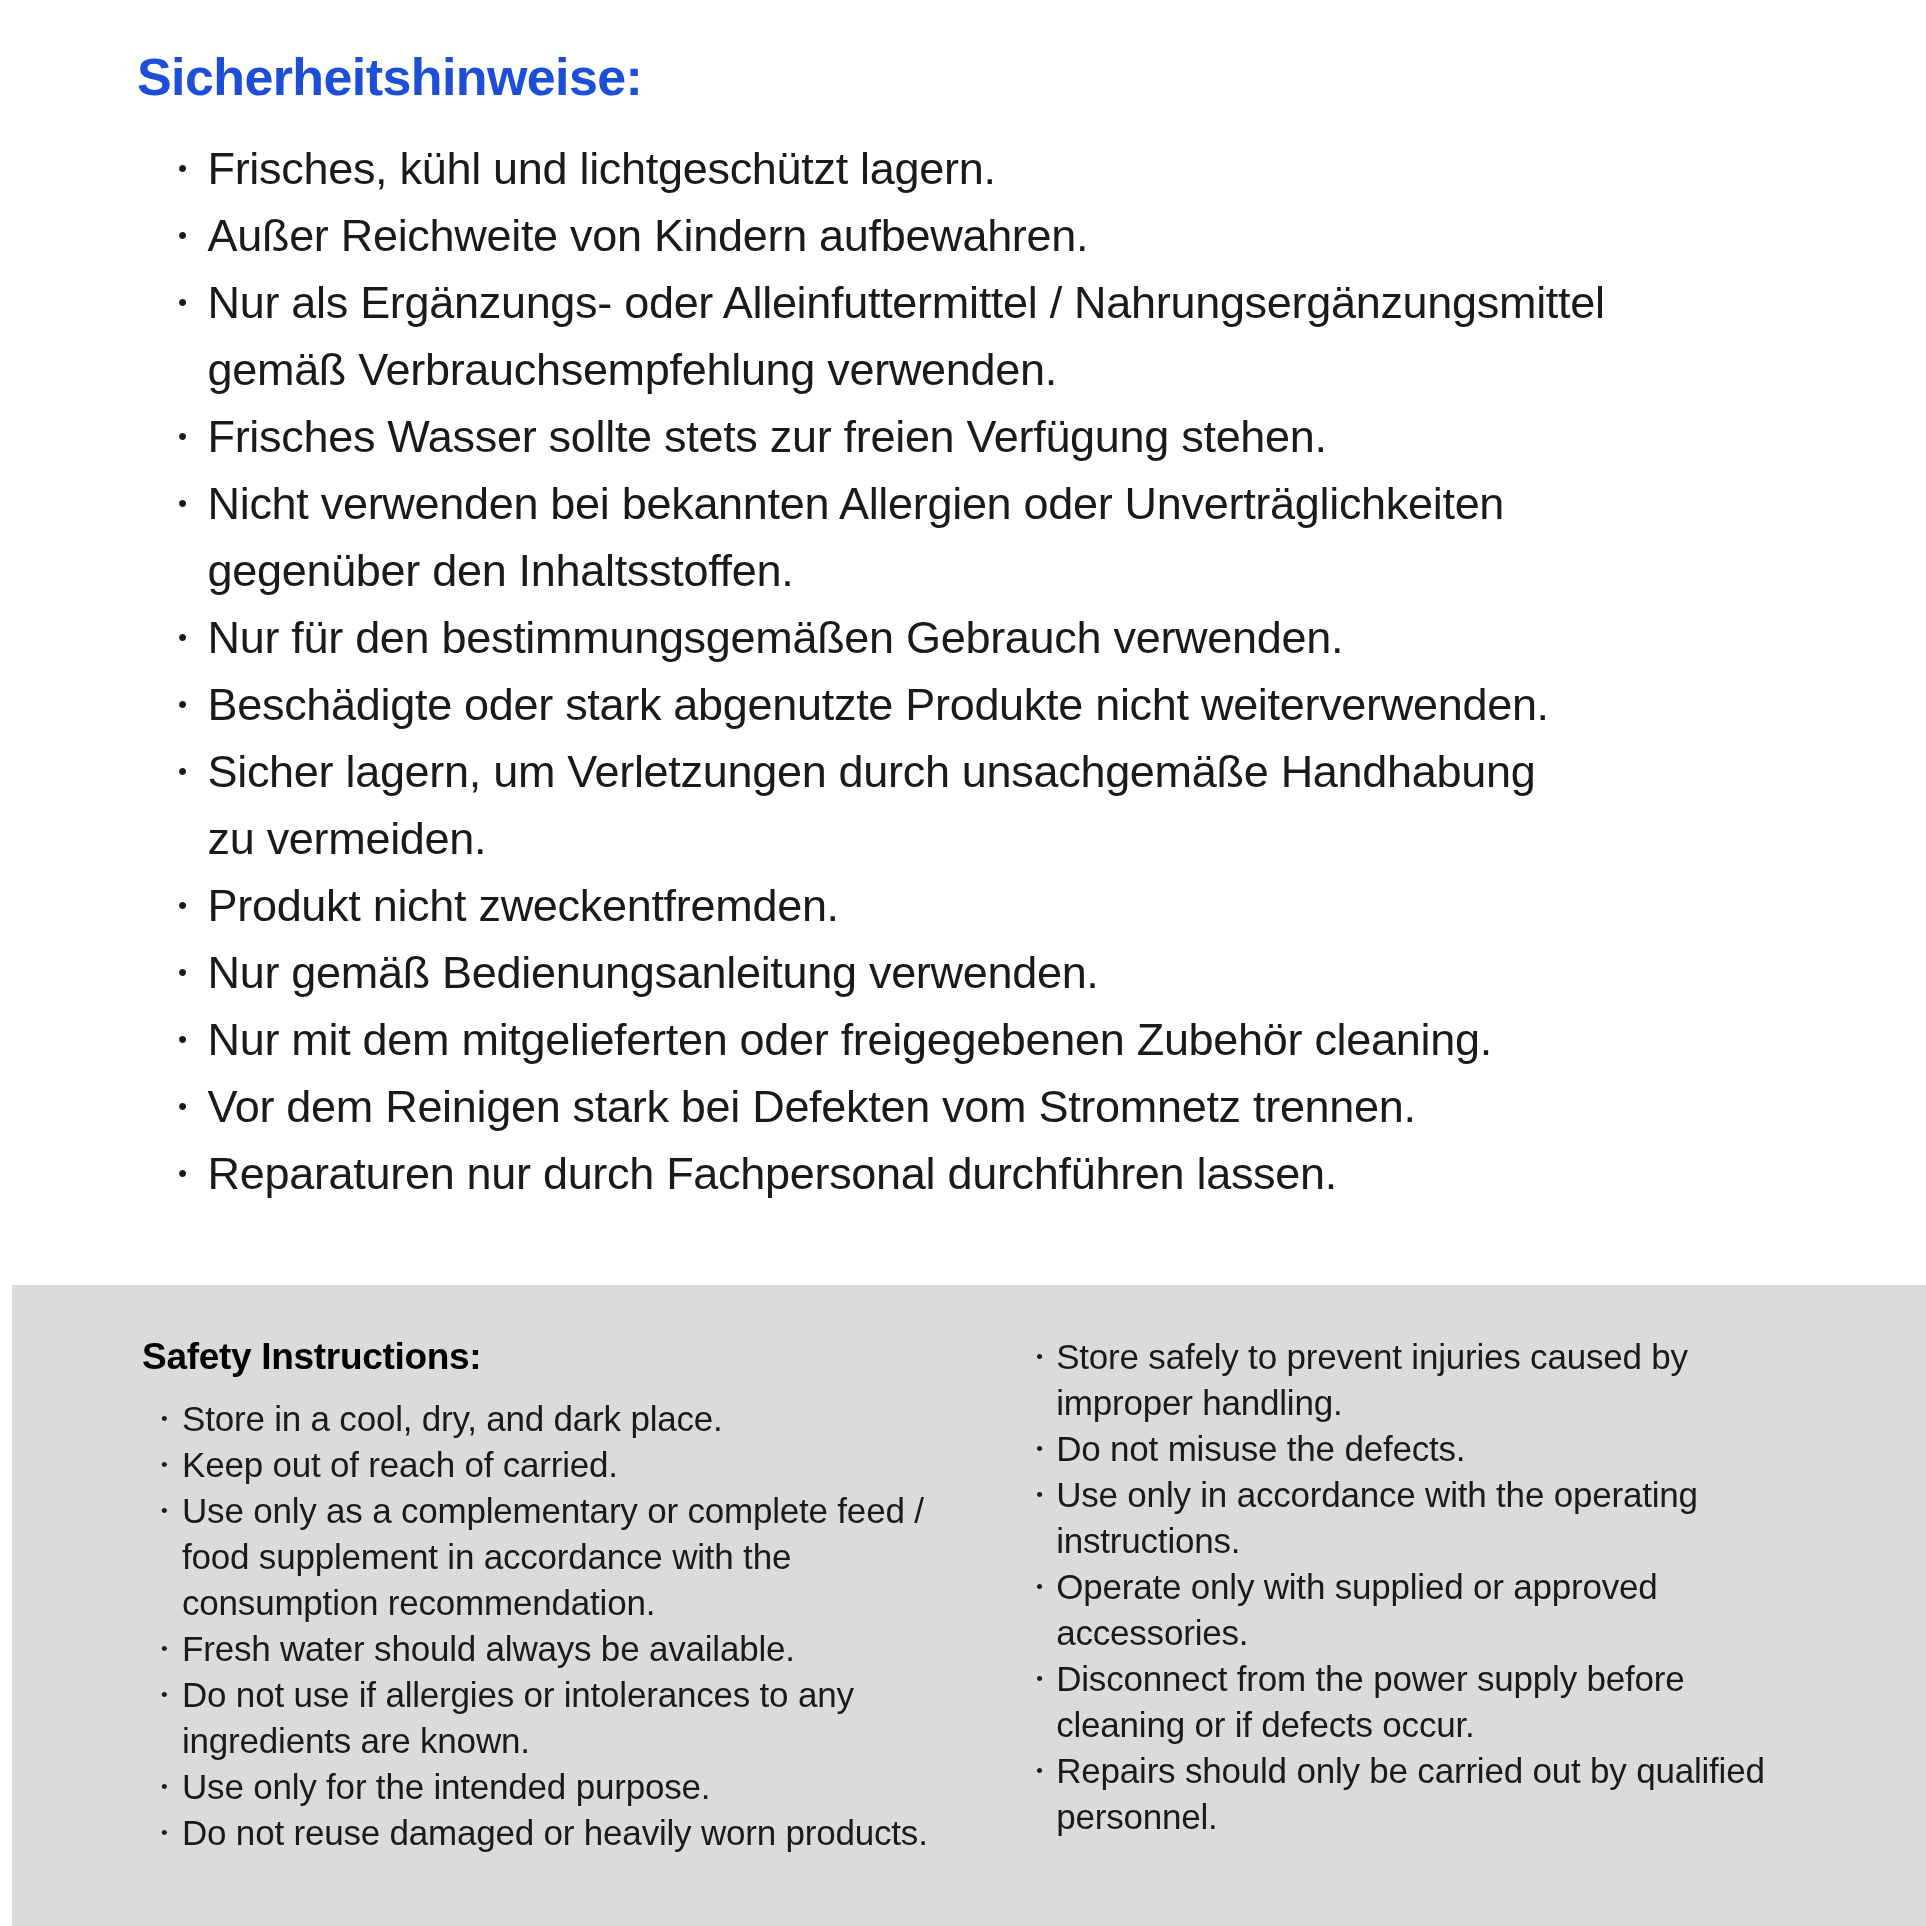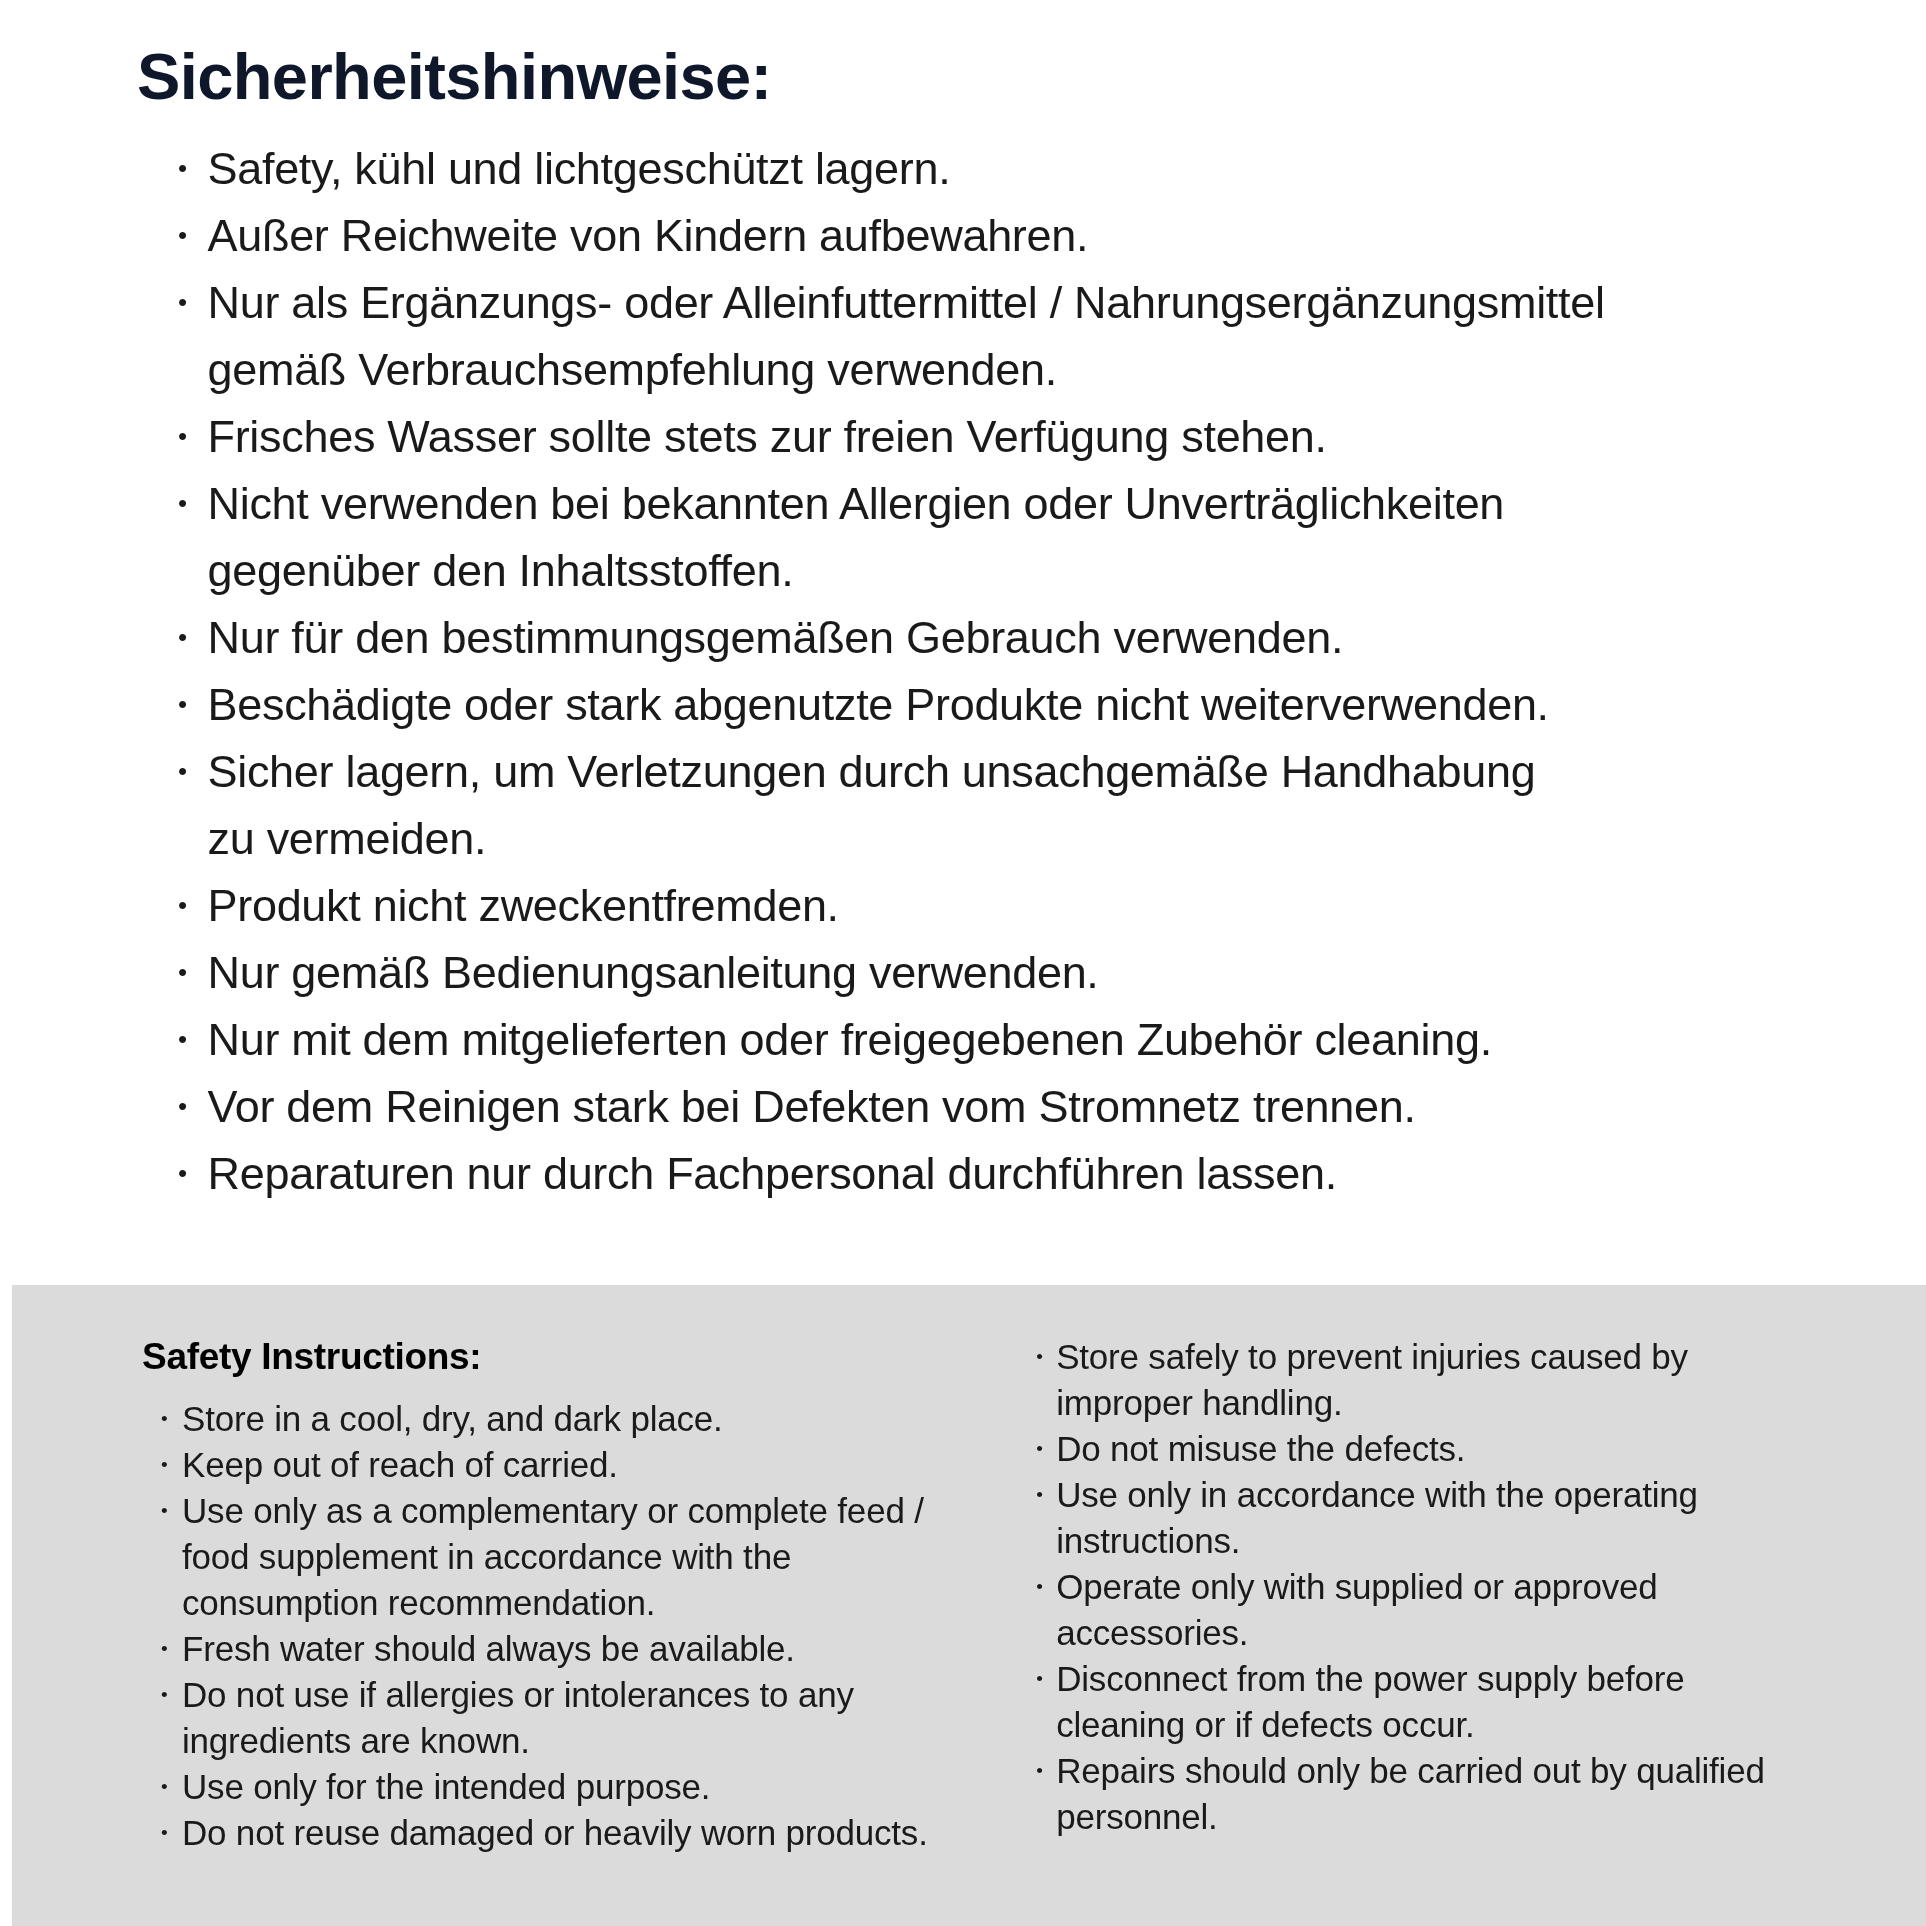--- a/index.html
+++ b/index.html
@@ -15,24 +15,24 @@
     color: #1a1a1a;
     overflow: hidden;
   }
 
   
   .de-section {
     padding: 46px 39px 0 137px;
   }
   .de-title {
     margin: 0;
-    font-size: 65px;
+    font-size: 52px;
     line-height: 62px;
     font-weight: 700;
-    color: #0f172a;
+    color: #1d4ed8;
     letter-spacing: -0.6px;
   }
   .de-list {
     list-style: none;
     margin: 27px 0 0 0;
     padding: 0 0 0 41px;
     font-size: 45px;
     line-height: 67px;
     letter-spacing: -0.3px;
   }
@@ -109,21 +109,21 @@
   }
 </style>
 </head>
 <body>
 
 <section class="de-section">
   <h1 class="de-title">Sicherheitshinweise:</h1>
   <ul class="de-list">
     <li>
         <span class="mk">•</span>
-        <span class="txt">Safety, kühl und lichtgeschützt lagern.</span>
+        <span class="txt">Frisches, kühl und lichtgeschützt lagern.</span>
       </li>
     <li>
         <span class="mk">•</span>
         <span class="txt">Außer Reichweite von Kindern aufbewahren.</span>
       </li>
     <li>
         <span class="mk">•</span>
         <span class="txt">Nur als Ergänzungs- oder Alleinfuttermittel / Nahrungsergänzungsmittel
 gemäß Verbrauchsempfehlung verwenden.</span>
       </li>

